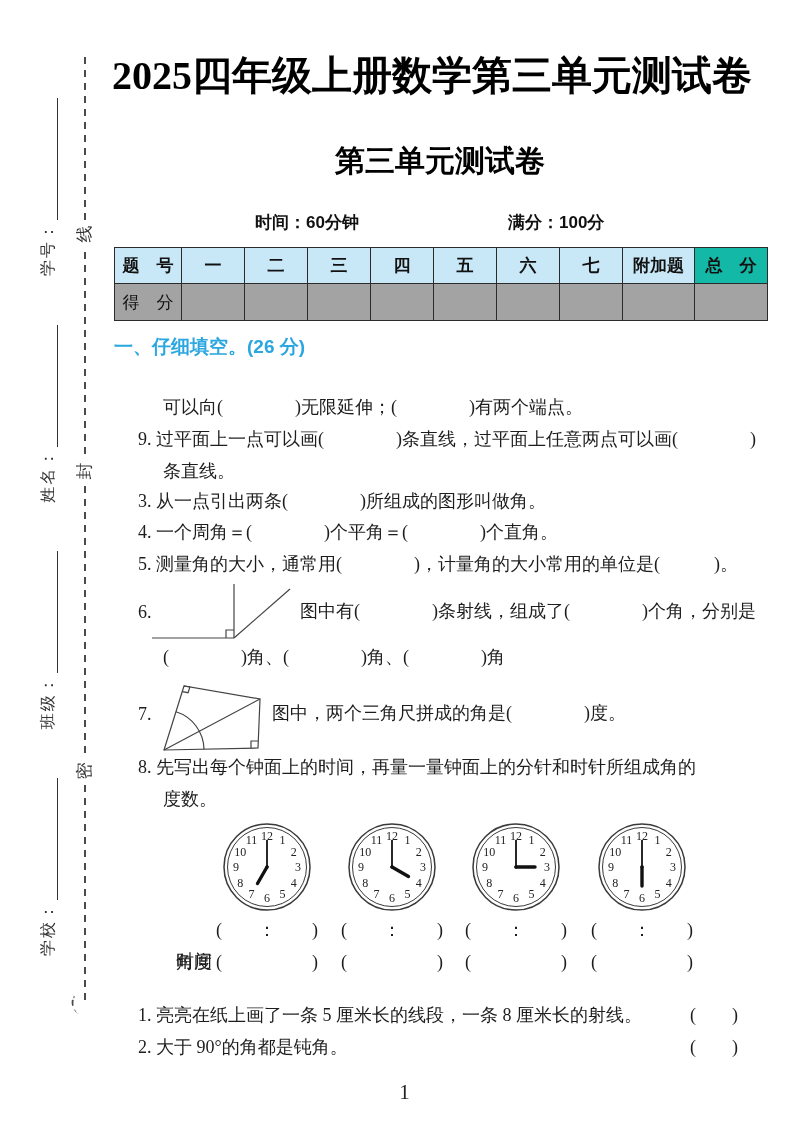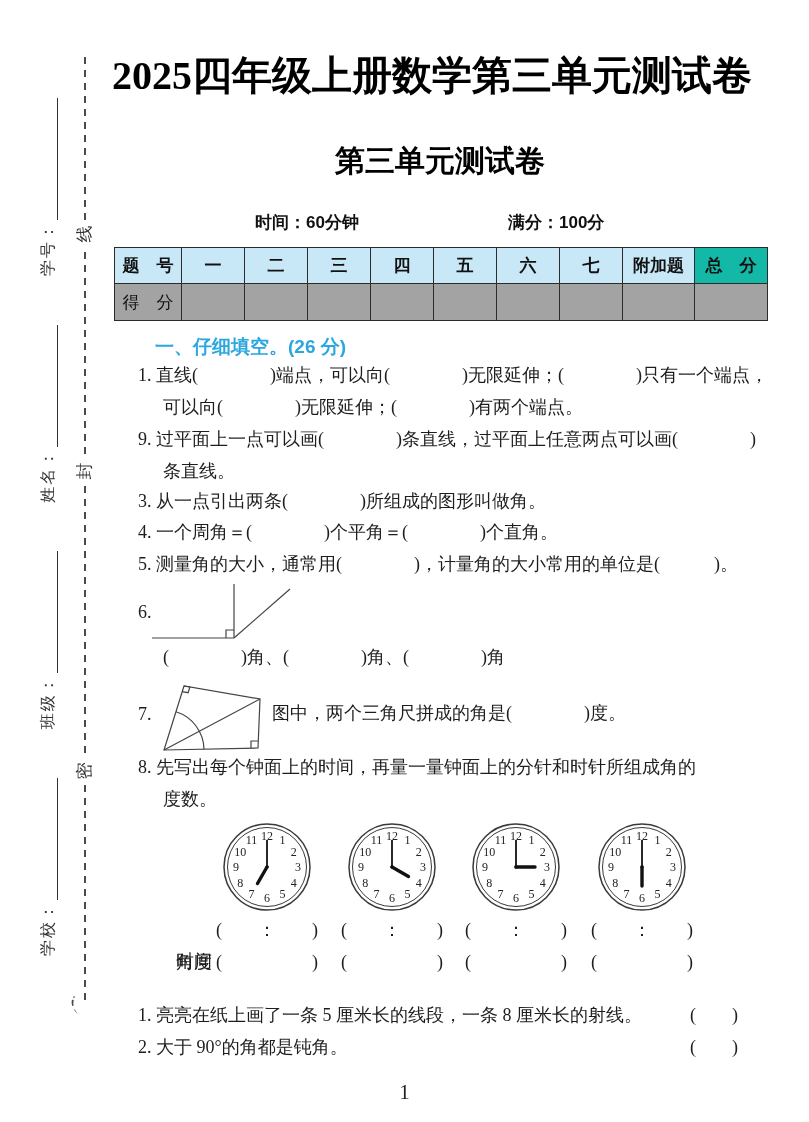--- a/index.html
+++ b/index.html
@@ -139,37 +139,37 @@
           <td></td>
           <td></td>
           <td></td>
           <td></td>
           <td></td>
           <td></td>
         </tr>
       </tbody>
     </table>
 
-    <div class="abs sec-head accent" style="top: 334px; left: 2px; color: rgb(43, 167, 224); margin-left: 41px;">一、仔细填空。(26 分)</div>
-
-    <div class="abs qline" style="top:366px;left:26px">1. 直线(　　　　)端点，可以向(　　　　)无限延伸；(　　　　)只有一个端点，</div>
+    <div class="abs sec-head accent" style="top: 334px; left: 2px; color: rgb(43, 167, 224);">一、仔细填空。(26 分)</div>
+
     <div class="abs qline" style="top:398px;left:51px">可以向(　　　　)无限延伸；(　　　　)有两个端点。</div>
     <div class="abs qline" style="top:430px;left:26px">9. 过平面上一点可以画(　　　　)条直线，过平面上任意两点可以画(　　　　)</div>
     <div class="abs qline" style="top:462px;left:51px">条直线。</div>
     <div class="abs qline" style="top:492px;left:26px">3. 从一点引出两条(　　　　)所组成的图形叫做角。</div>
     <div class="abs qline" style="top:523px;left:26px">4. 一个周角＝(　　　　)个平角＝(　　　　)个直角。</div>
     <div class="abs qline" style="top:555px;left:26px">5. 测量角的大小，通常用(　　　　)，计量角的大小常用的单位是(　　　)。</div>
 
     <div class="abs qnum" style="top:602px;left:26px">6.</div>
     <svg class="abs fig" style="top:582px;left:38px" width="145" height="64" viewBox="0 0 145 64">
       <line x1="2" y1="56" x2="84" y2="56"></line>
       <line x1="84" y1="56" x2="84" y2="2"></line>
       <line x1="84" y1="56" x2="140" y2="7"></line>
       <path d="M76 56 v-8 h8"></path>
     </svg>
+    <div class="abs qline" style="top:602px;left:188px">图中有(　　　　)条射线，组成了(　　　　)个角，分别是</div>
     <div class="abs qline" style="top:648px;left:51px">(　　　　)角、(　　　　)角、(　　　　)角</div>
 
     <div class="abs qnum" style="top:704px;left:26px">7.</div>
     <svg class="abs fig" style="top:682px;left:48px" width="104" height="72" viewBox="0 0 104 72">
       <path d="M4 68 L24 4 L100 17 L98 66 Z"></path>
       <path d="M4 68 L100 17"></path>
       <path d="M44 67.2 A40 40 0 0 0 16 29.8"></path>
       <path d="M24 4 l5.9 1 l-1.8 5.7 l-5.9 -1"></path>
       <path d="M91 66 v-7 h7"></path>
     </svg>

